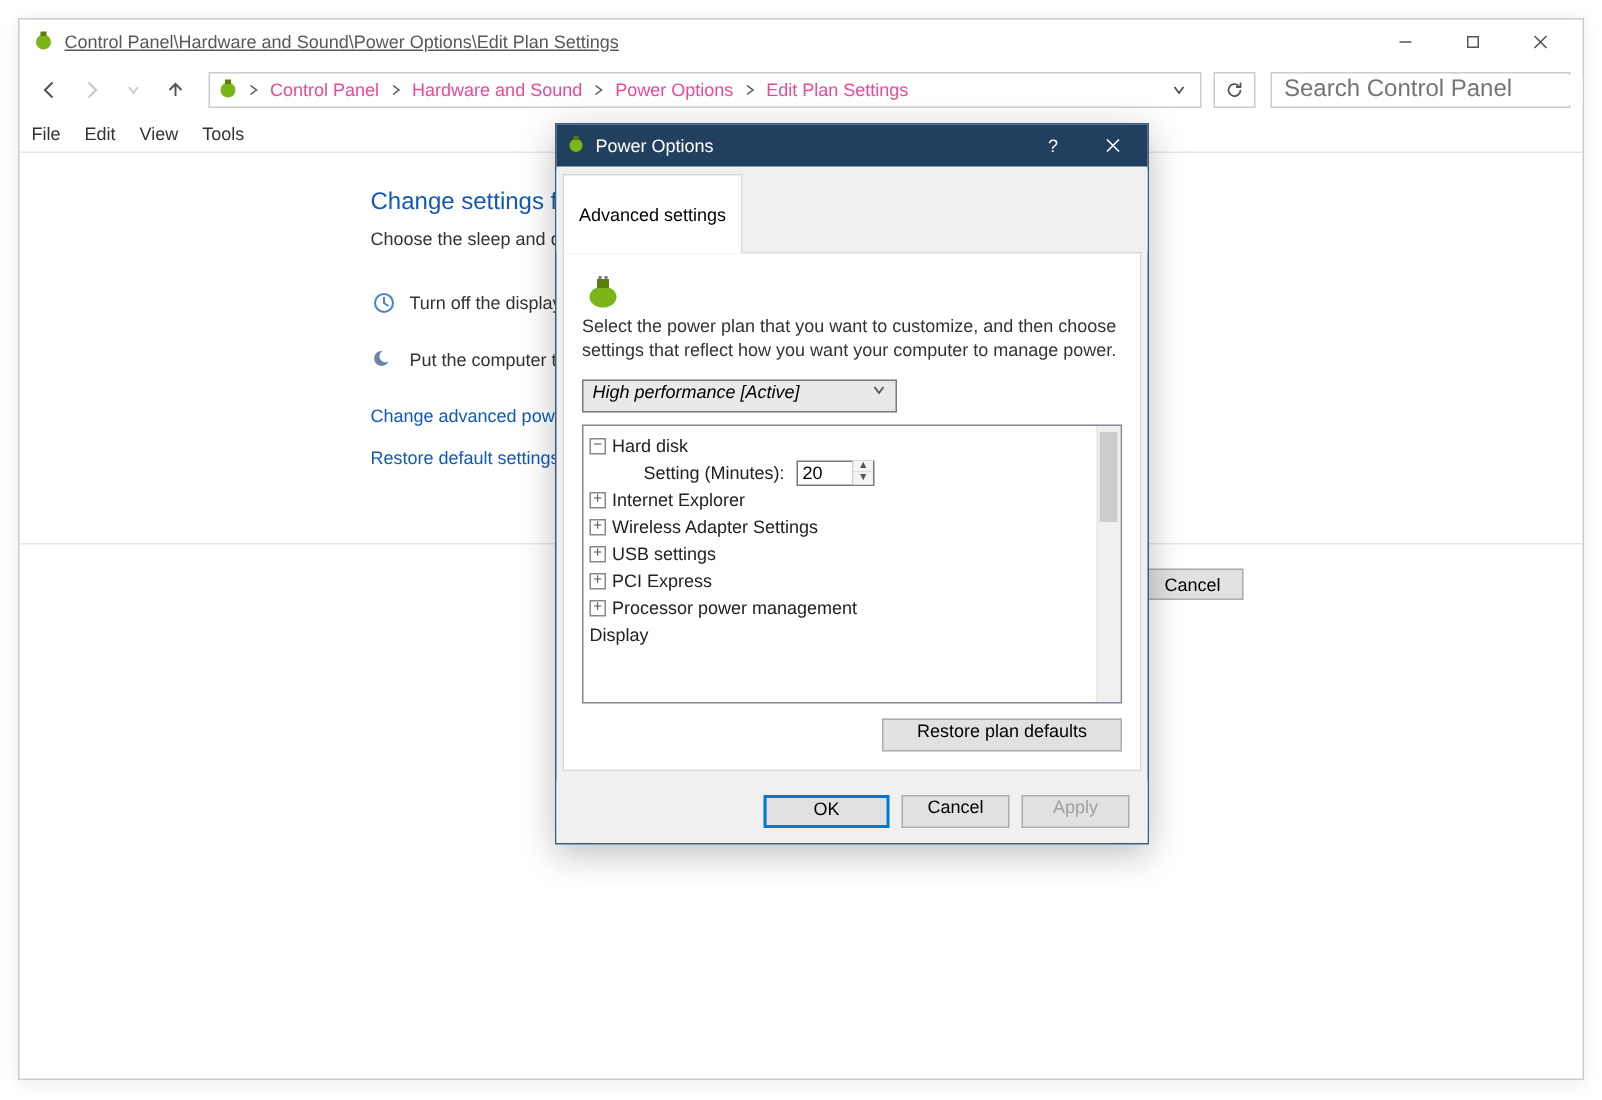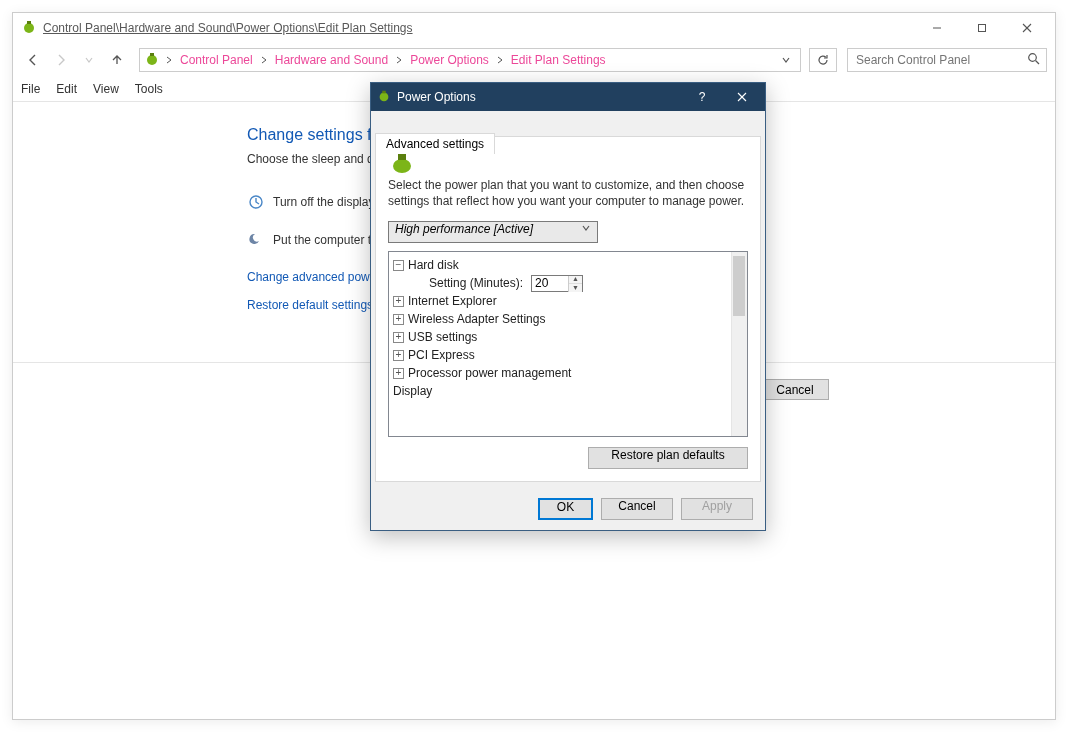--- a/index.html
+++ b/index.html
@@ -53,21 +53,21 @@
   .addressbar .spacer { flex: 1; }
   .addressbar .addr-chevron { width: 16px; height: 16px; display:flex; align-items:center; justify-content:center; color:#555; margin-right:2px; }
   .refresh {
     width: 28px; height: 24px; border: 1px solid #ccc; margin-left: 4px;
     display: flex; align-items: center; justify-content: center; color: #555;
   }
   .searchbox {
     width: 200px; height: 24px; border: 1px solid #ccc; margin-left: 6px;
     display: flex; align-items: center; padding: 0 6px; gap:4px;
   }
-  .searchbox input { border: none; outline: none; flex: 1; color: #777; font-style: normal; font-size:12px; }
+  .searchbox input { border: none; outline: none; flex: 1; color: #777; font-style: normal; font-size:16px; }
   .searchbox .sicon { color: #555; }
 
   
   .menubar {
     height: 24px;
     display: flex;
     align-items: center;
     padding: 0 8px;
     gap: 16px;
   }
@@ -112,22 +112,22 @@
     padding: 0 6px;
     gap: 6px;
   }
   .dlg-title .spacer { flex: 1; }
   .dlg-title .tbtn { width: 34px; height: 22px; display:flex; align-items:center; justify-content:center; color:#fff; }
   .dlg-tabs {
     display:flex; padding: 2px 4px 0 4px; gap:2px; background:#f0f0f0; margin-top:2px;
   }
   .dlg-tabs .tab {
     background:#fff; border:1px solid #d9d9d9; border-bottom:none;
-    padding:3px 10px; font-size:12px;
-    position:relative; top:18px;
+    padding:19px 10px; font-size:12px;
+    position:relative; top:1px;
   }
   .dlg-body {
     background:#fff; border:1px solid #d9d9d9; margin:0 4px 6px 4px;
     padding: 12px;
   }
   .dlg-header { display:flex; gap:10px; margin-bottom:12px;flex-direction:column; }
   .dlg-header .txt { font-size:12px; color:#333; line-height:1.35; }
   .plan-select {
     border:1px solid #7a7a7a; background:#e9e9e9; height:22px; width:210px;
     display:flex; align-items:flex-start; padding:0 6px; justify-content:space-between; margin-bottom:8px;font-style:italic;
@@ -138,21 +138,21 @@
   }
   .tree .scroll-track { position:absolute; right:0; top:0; bottom:0; width:16px; background:#f0f0f0; border-left:1px solid #e5e5e5; }
   .tree .scroll-thumb { position:absolute; right:2px; top:4px; width:12px; height:60px; background:#cdcdcd; border-radius:0; }
   .tree-inner { padding:4px 4px; font-size:12px; color:#222; }
   .tree-item { display:flex; align-items:center; gap:4px; line-height:18px; }
   .tree-item .box { width:11px; height:11px; border:1px solid #888; display:flex; align-items:center; justify-content:center; font-size:10px; line-height:10px; color:#555; }
   .tree-item .box.exp::before{content:"+";}
   .tree-item .box.col::before{content:"−";}
   .tree-sub1 { margin-left:18px; }
   .tree-sub2 { margin-left:36px; }
-  .num-input { border:1px solid #7a7a7a; height:17px; display:inline-flex; align-items:flex-start; margin-left:4px; }
+  .num-input { border:1px solid #7a7a7a; height:17px; display:inline-flex; align-items:center; margin-left:4px; }
   .num-input input { border:none; outline:none; width:36px; padding:0 3px; font-size:12px; }
   .num-input .spin { width:14px; border-left:1px solid #ccc; display:flex; flex-direction:column; }
   .num-input .spin .b { height:8px; display:flex; align-items:center; justify-content:center; font-size:7px; color:#555; background:#f4f4f4; border-bottom:1px solid #ddd;}
   .num-input .spin .b:last-child{border-bottom:none;}
   .restore-row { display:flex; justify-content:flex-end; margin-top:10px; }
   .btn { height:22px; border:1px solid #adadad; background:#e1e1e1; display:flex; align-items:flex-start; justify-content:center; padding:0 14px; }
   .dlg-footer { display:flex; justify-content:flex-end; gap:8px; padding:10px 12px; background:#f0f0f0; }
   .dlg-footer .btn.primary { border:2px solid #0078d4; background:#e1e1e1; }
   .dlg-footer .btn.disabled { color:#a0a0a0; }
 
@@ -402,21 +402,21 @@
       </div>
 
       <div class="restore-row">
         <div class="btn" style="width:160px">
           <span>Restore plan defaults</span>
         </div>
       </div>
     </div>
 
     <div class="dlg-footer">
-      <div class="btn primary" style="width:55px">
+      <div class="btn primary" style="width:84px">
         <span>OK</span>
       </div>
       <div class="btn" style="width:72px">
         <span>Cancel</span>
       </div>
       <div class="btn disabled" style="width:72px">
         <span>Apply</span>
       </div>
     </div>
   </div>

